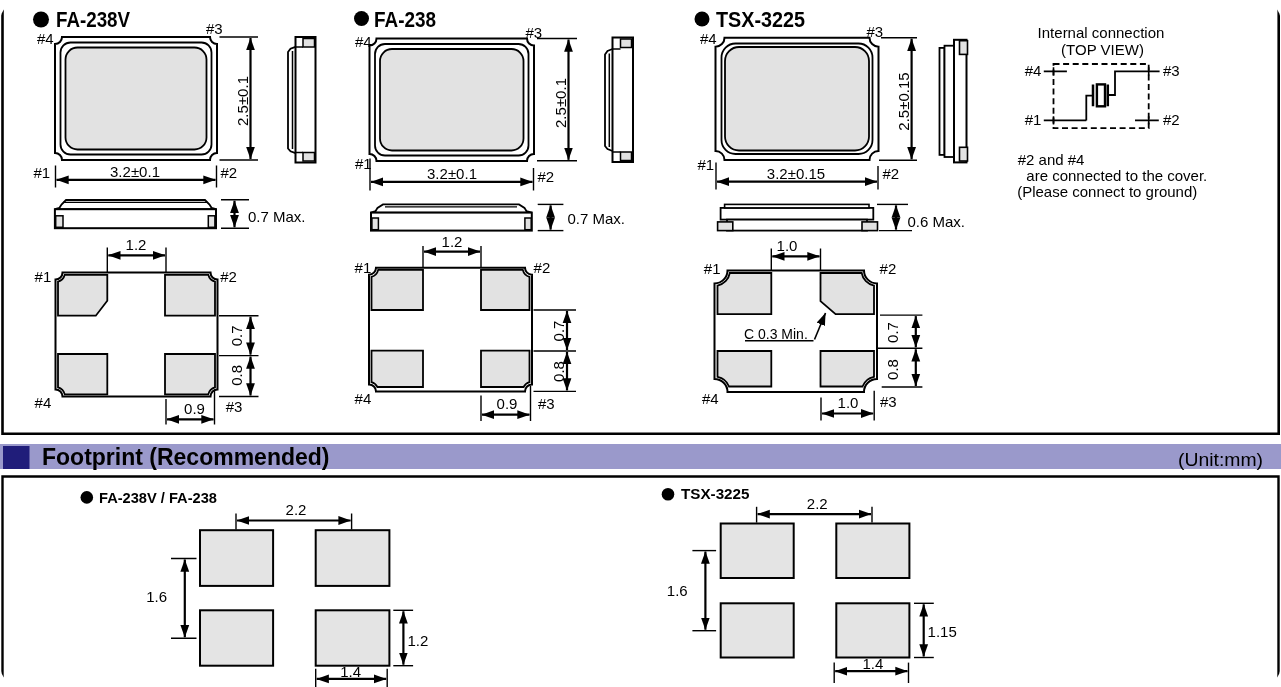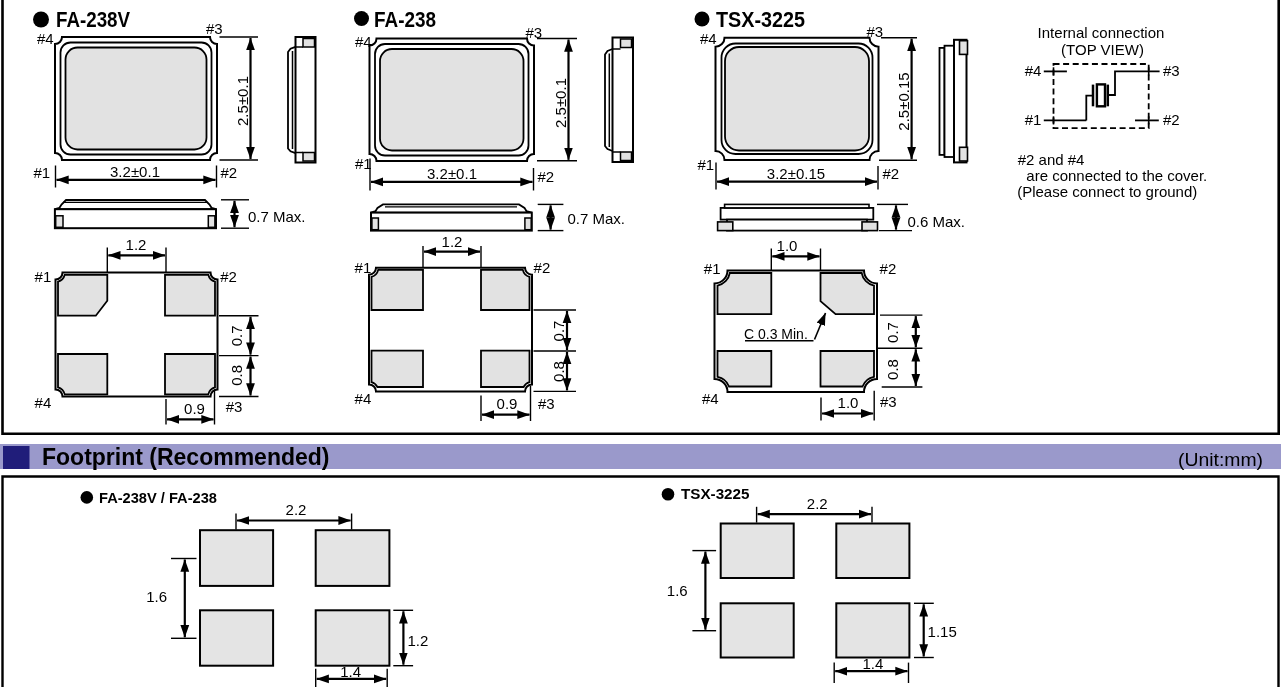--- a/index.html
+++ b/index.html
@@ -1,16 +1,16 @@
 <!DOCTYPE html>
 <html><head>
 <meta charset="utf-8">
 <style>
 html,body{margin:0;padding:0;background:#ffffff;}
-#page{position:relative;width:1281px;height:687px;background:#ffffff;overflow:hidden;}
+#page{position:relative;width:1281px;height:687px;background:#ffffff;overflow:hidden;border-radius:22px;}
 svg text{font-family:"Liberation Sans",sans-serif;fill:#000;}
 </style>
 </head>
 <body>
 
 <div id="page">
 <svg width="1281" height="687" viewBox="0 0 1281 687" xmlns="http://www.w3.org/2000/svg">
 <defs>
 <marker id="ar" markerWidth="14" markerHeight="10" refX="12.2" refY="5" orient="auto-start-reverse" markerUnits="userSpaceOnUse">
           <path d="M0,0.6 L12.5,5 L0,9.4 Z" fill="#000"></path>

